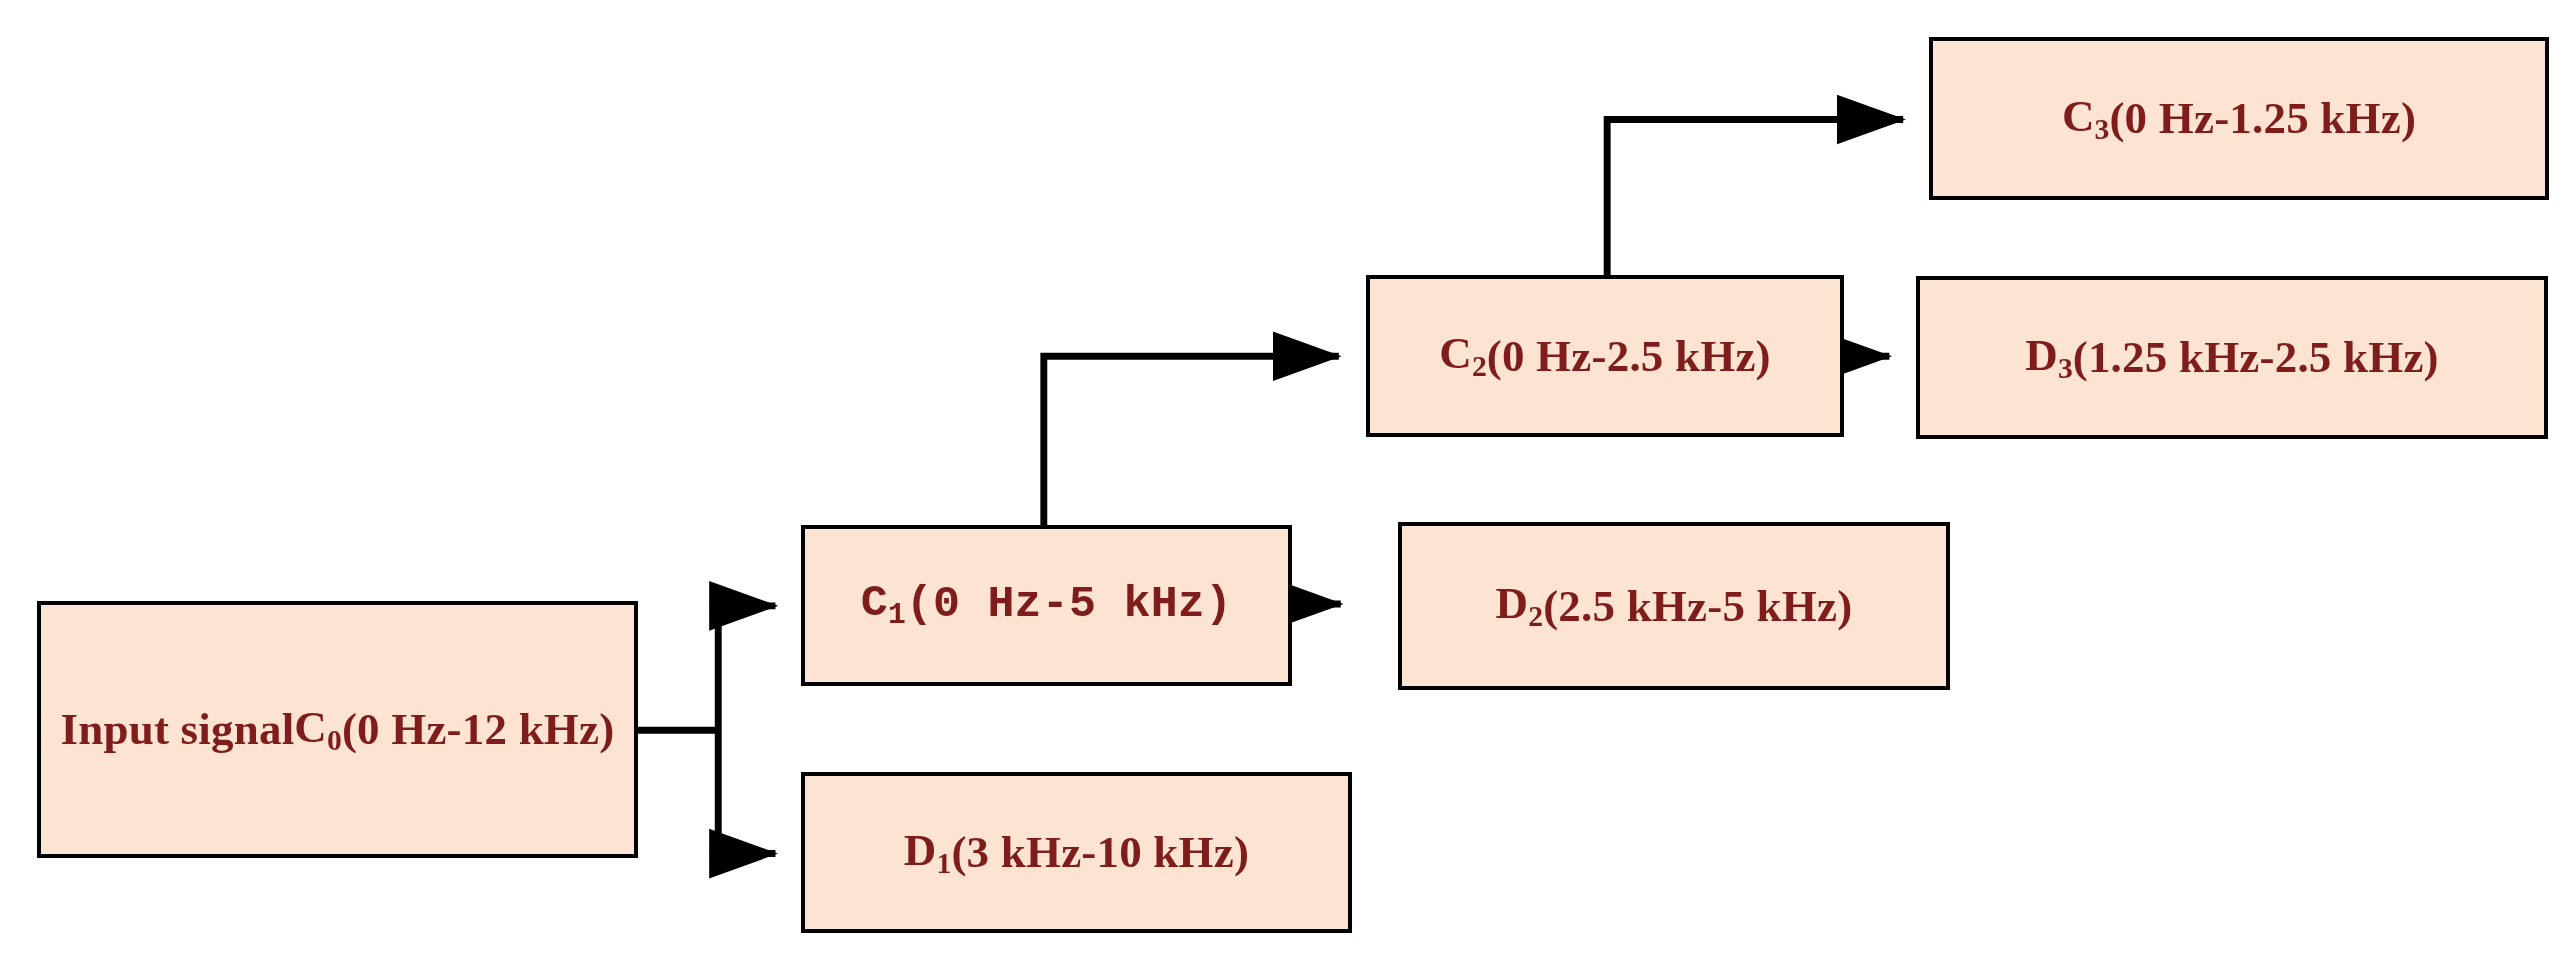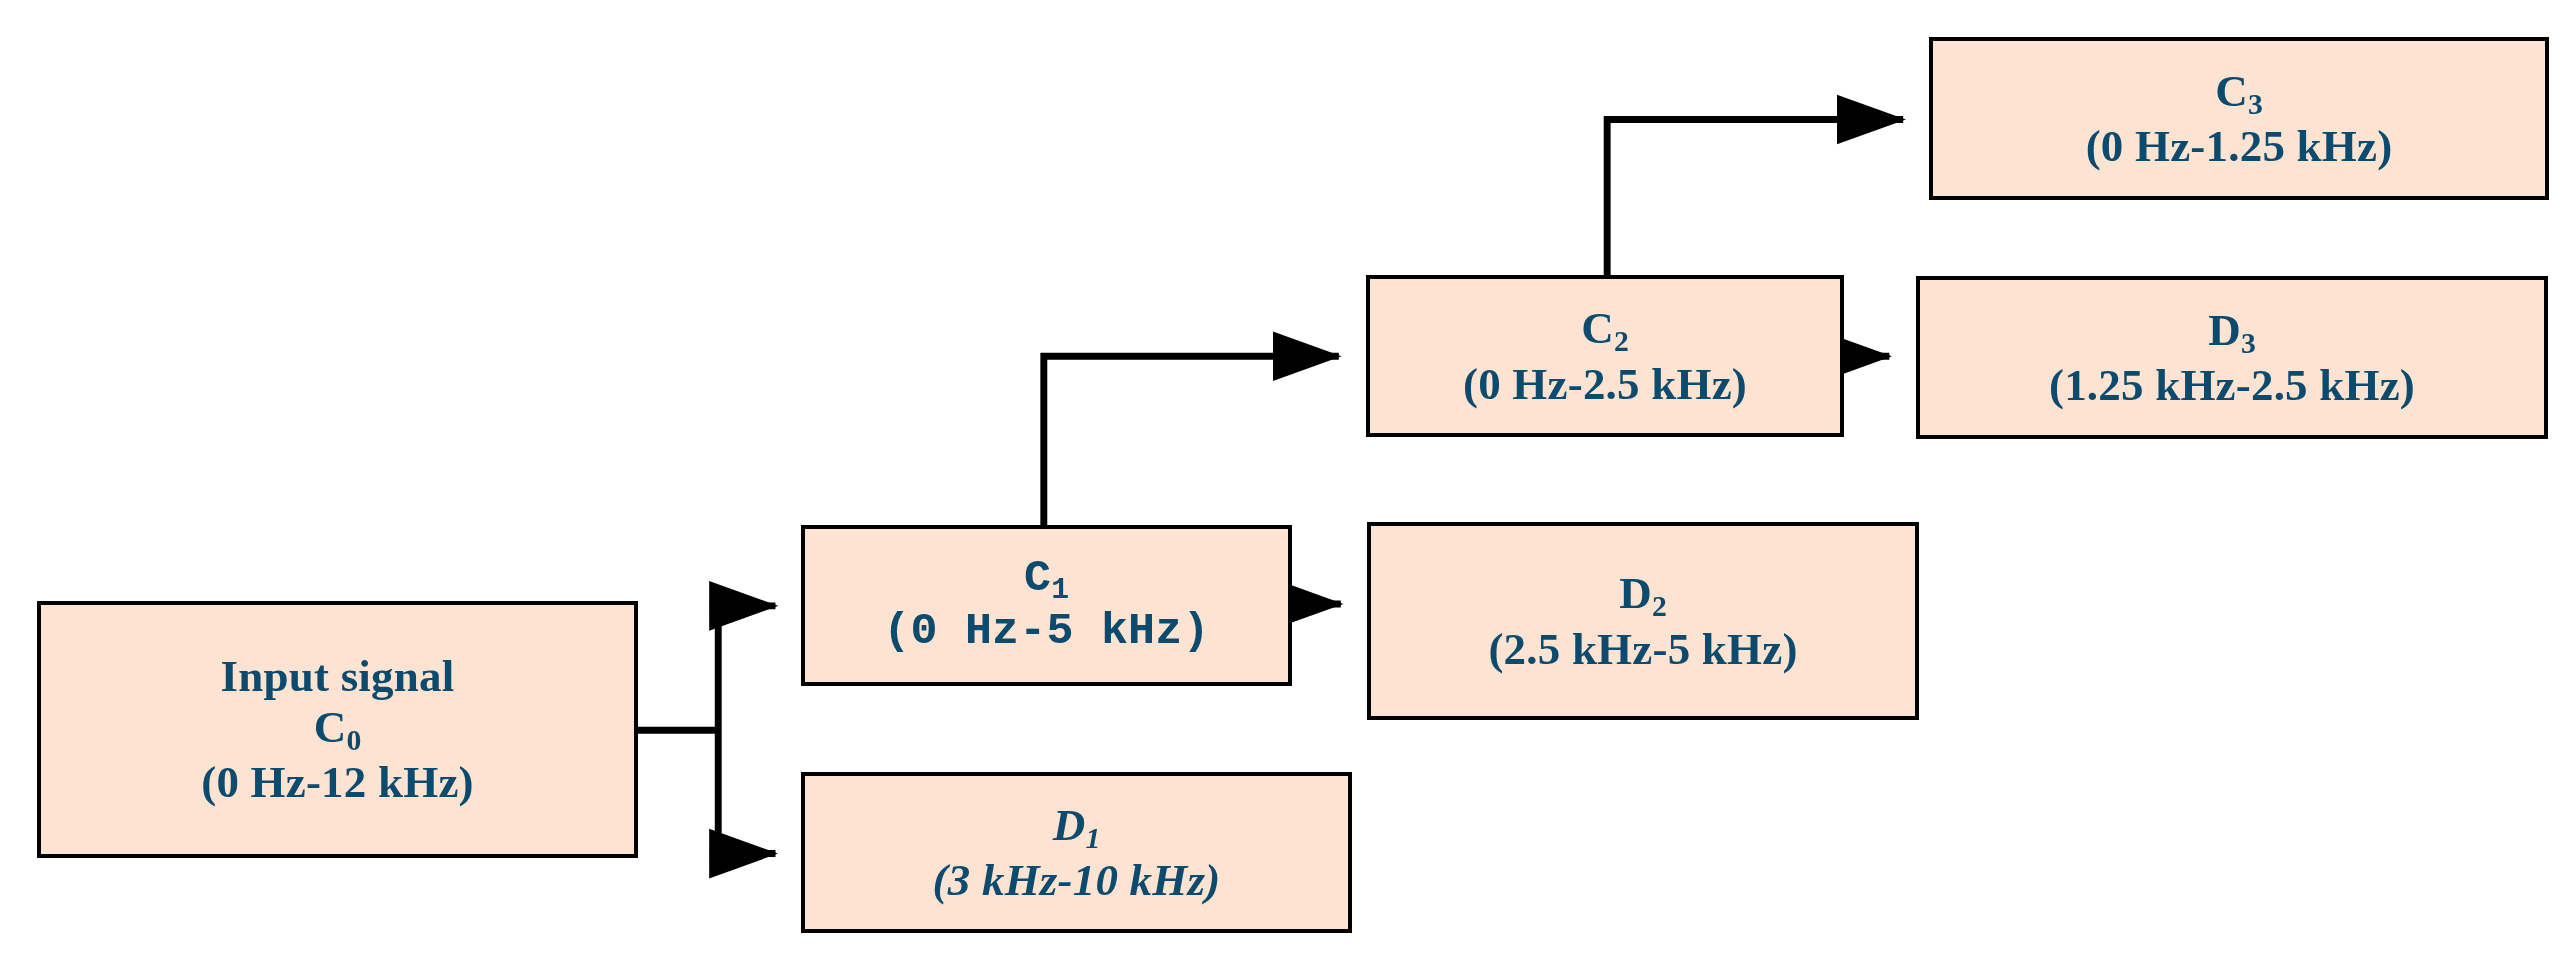--- a/index.html
+++ b/index.html
@@ -14,25 +14,25 @@
     background: #ffffff;
     overflow: hidden;
     font-family: "Liberation Serif", "DejaVu Serif", serif;
   }
   .node {
     position: absolute;
     box-sizing: border-box;
     background: #fce3d2;
     border: 4px solid #000000;
     display: flex;
-    flex-direction: column;
+    flex-direction: row;
     align-items: center;
     justify-content: center;
     text-align: center;
-    color: #0c4a6e;
+    color: #7f1d1d;
     font-weight: bold;
     font-size: 45px;
     line-height: 1.12;
     letter-spacing: 0.2px;
   }
   .node .ln { display: block; white-space: nowrap; }
   .node .sub {
     font-size: 0.66em;
     vertical-align: -0.28em;
     font-weight: bold;
@@ -92,31 +92,31 @@
     <span class="ln">Input signal</span>
     <span class="ln"><span>C</span><span class="sub">0</span></span>
     <span class="ln">(0 Hz-12 kHz)</span>
   </div>
 
   <div class="node" style="left:801px; top:525px; width:491px; height:161px;font-family:Liberation Mono, monospace;">
     <span class="ln"><span>C</span><span class="sub">1</span></span>
     <span class="ln">(0 Hz-5 kHz)</span>
   </div>
 
-  <div class="node" style="left:801px; top:772px; width:551px; height:161px;font-style:italic;">
+  <div class="node" style="left:801px; top:772px; width:551px; height:161px;">
     <span class="ln"><span>D</span><span class="sub">1</span></span>
     <span class="ln">(3 kHz-10 kHz)</span>
   </div>
 
   <div class="node" style="left:1366px; top:275px; width:478px; height:162px;">
     <span class="ln"><span>C</span><span class="sub">2</span></span>
     <span class="ln">(0 Hz-2.5 kHz)</span>
   </div>
 
-  <div class="node" style="left:1367px; top:522px; width:552px; height:198px;">
+  <div class="node" style="left:1398px; top:522px; width:552px; height:168px;">
     <span class="ln"><span>D</span><span class="sub">2</span></span>
     <span class="ln">(2.5 kHz-5 kHz)</span>
   </div>
 
   <div class="node" style="left:1929px; top:37px; width:620px; height:163px;">
     <span class="ln"><span>C</span><span class="sub">3</span></span>
     <span class="ln">(0 Hz-1.25 kHz)</span>
   </div>
 
   <div class="node" style="left:1916px; top:276px; width:632px; height:163px;font-family:Liberation Serif, serif;">

